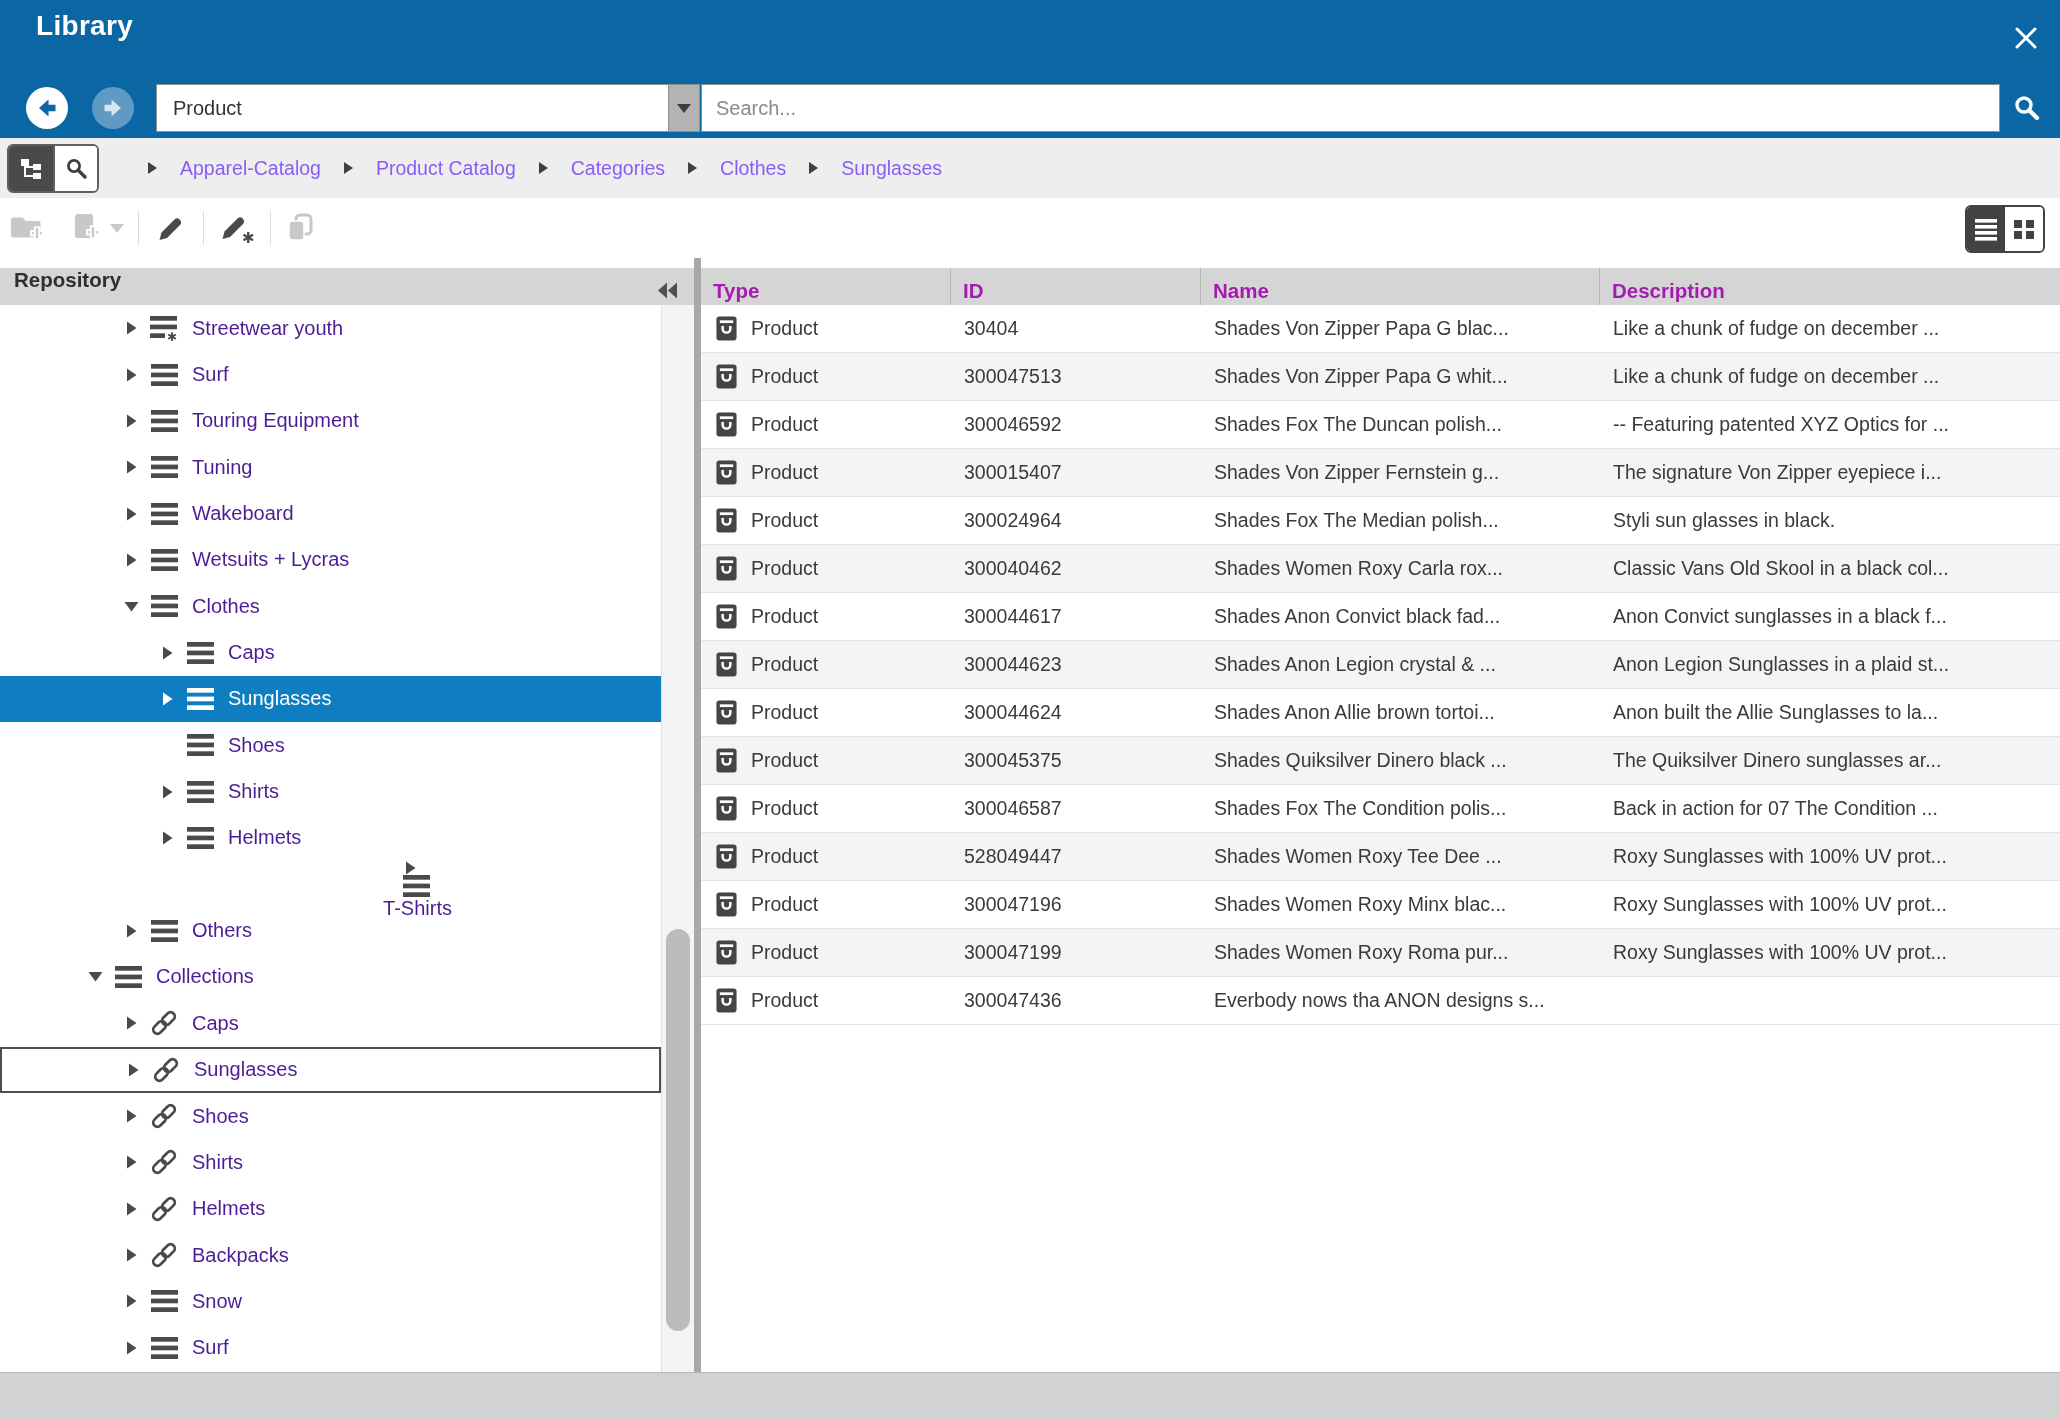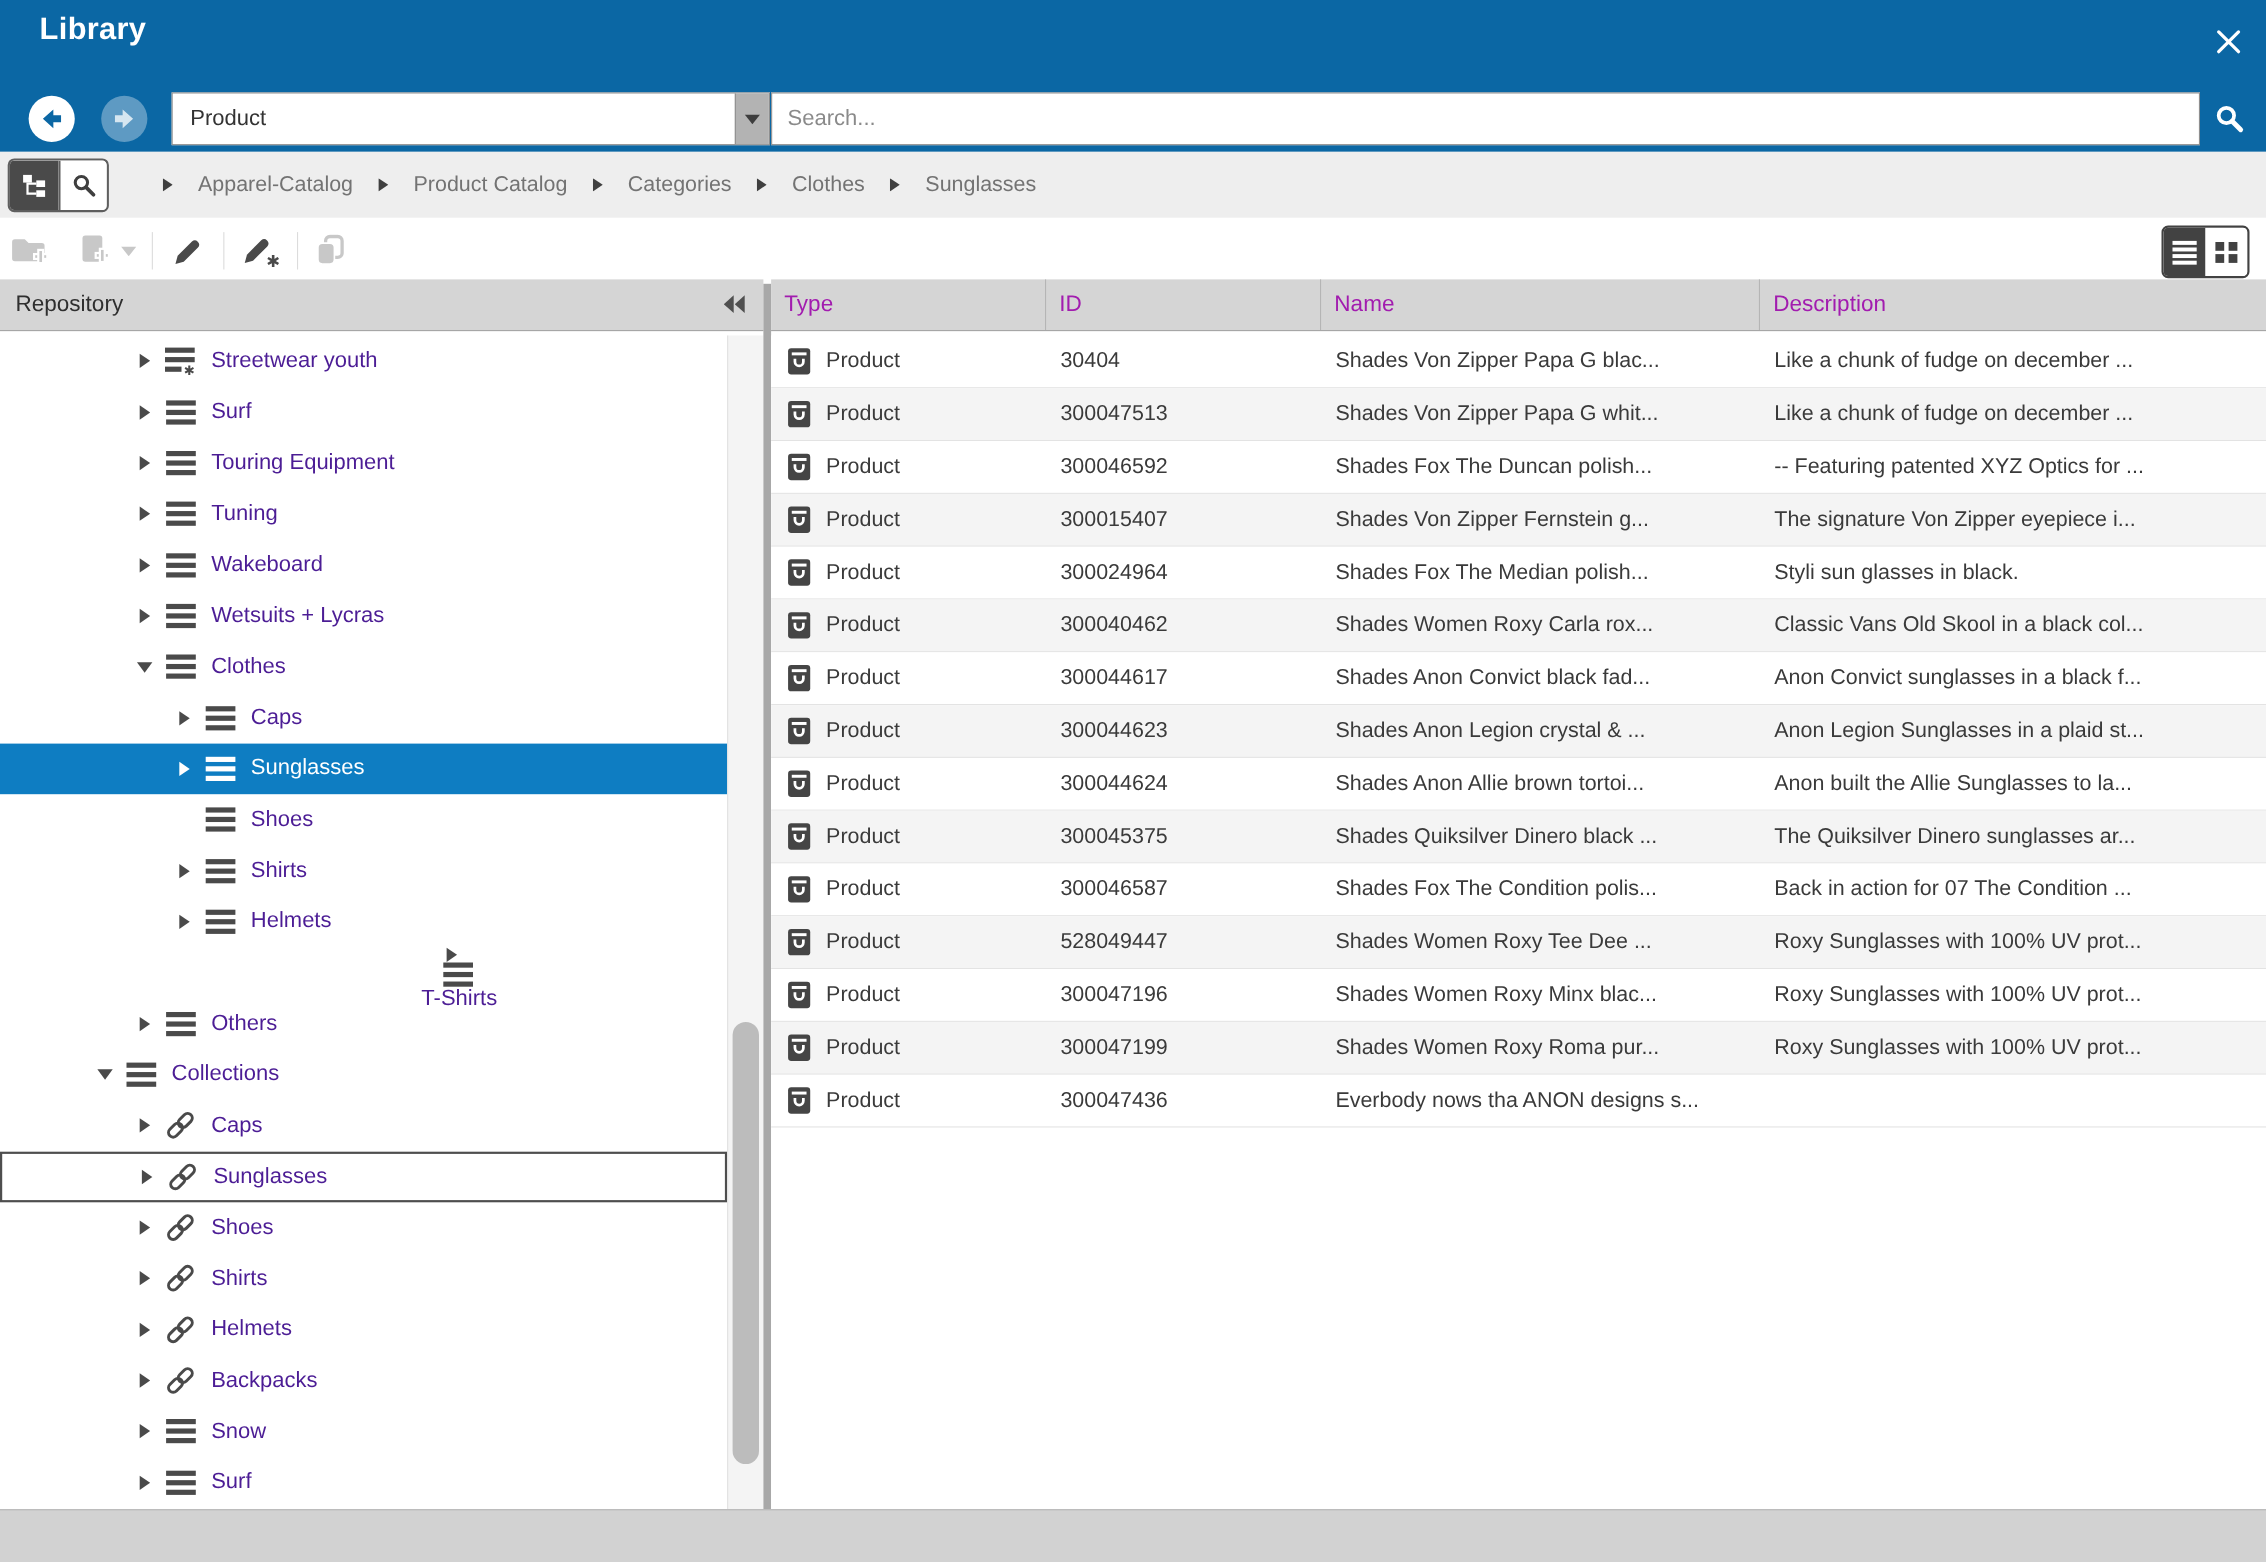--- a/index.html
+++ b/index.html
@@ -22,33 +22,33 @@
   .hdr-search-btn{position:absolute;top:86px;left:2004px;width:46px;height:44px;display:flex;align-items:center;justify-content:center;cursor:pointer;}
 
   
   .crumb-bar{position:absolute;top:138px;left:0;width:2060px;height:60px;background:#eeeeee;display:flex;align-items:center;}
   .mode-toggle{display:flex;margin-left:7px;height:45px;border:2px solid #5f5f5f;border-radius:6px;overflow:hidden;background:#fff;}
   .mode-btn{width:44px;height:45px;display:flex;align-items:center;justify-content:center;box-sizing:border-box;}
   .mode-tree{background:#4a4a4a;}
   .mode-search{background:#ffffff;border-left:2px solid #5f5f5f;}
   .crumbs{display:flex;align-items:center;margin-left:26px;gap:0;}
   .crumb-sep{margin:0 23px;display:flex;align-items:center;}
-  .crumb{font-size:19.5px;color:#737373;white-space:nowrap;cursor:pointer;}
+  .crumb{font-size:19.5px;color:#8b5cf6;white-space:nowrap;cursor:pointer;}
 
   
   .toolbar{position:absolute;top:198px;left:0;width:2060px;height:60px;background:#ffffff;display:flex;align-items:center;}
   .tb-btn{display:flex;align-items:center;justify-content:center;height:44px;padding:0 4px;}
   .tb-sep{width:1px;height:34px;background:#dcdcdc;margin:0 10px;}
   .view-toggle{position:absolute;right:15px;top:7px;display:flex;height:44px;border:2px solid #424242;border-radius:6px;overflow:hidden;}
   .vt-btn{width:38px;height:44px;display:flex;align-items:center;justify-content:center;box-sizing:border-box;}
   .vt-list{background:#424242;}
   .vt-grid{background:#ffffff;}
 
   
-  .panel-hdr{position:absolute;top:254px;height:47px;background:#d5d5d5;border-bottom:1px solid #a6a6a6;box-sizing:border-box;display:flex;align-items:center;}
+  .panel-hdr{position:absolute;top:268px;height:47px;background:#d5d5d5;border-bottom:1px solid #a6a6a6;box-sizing:border-box;display:flex;align-items:flex-start;font-weight:bold;}
   .repo-hdr{left:0;width:694px;}
   .repo-title{font-size:20.5px;color:#2f2f2f;padding-left:14px;}
   .collapse-ic{position:absolute;right:16px;top:14px;}
 
   .tree-area{position:absolute;top:305px;left:0;width:661px;height:1067px;background:#fff;overflow:hidden;}
   .tree-row{height:46.35px;display:flex;align-items:center;color:#4a4a4a;box-sizing:border-box;cursor:pointer;}
   .tree-label{font-size:20px;color:#4c1d95;margin-left:14px;white-space:nowrap;}
   .tree-row .expander{width:14px;display:flex;align-items:center;justify-content:center;}
   .tree-row .tree-ic{width:28px;margin-left:12px;display:flex;align-items:center;justify-content:center;}
   .tree-row.selected{background:#0e7dc2;color:#ffffff;}

